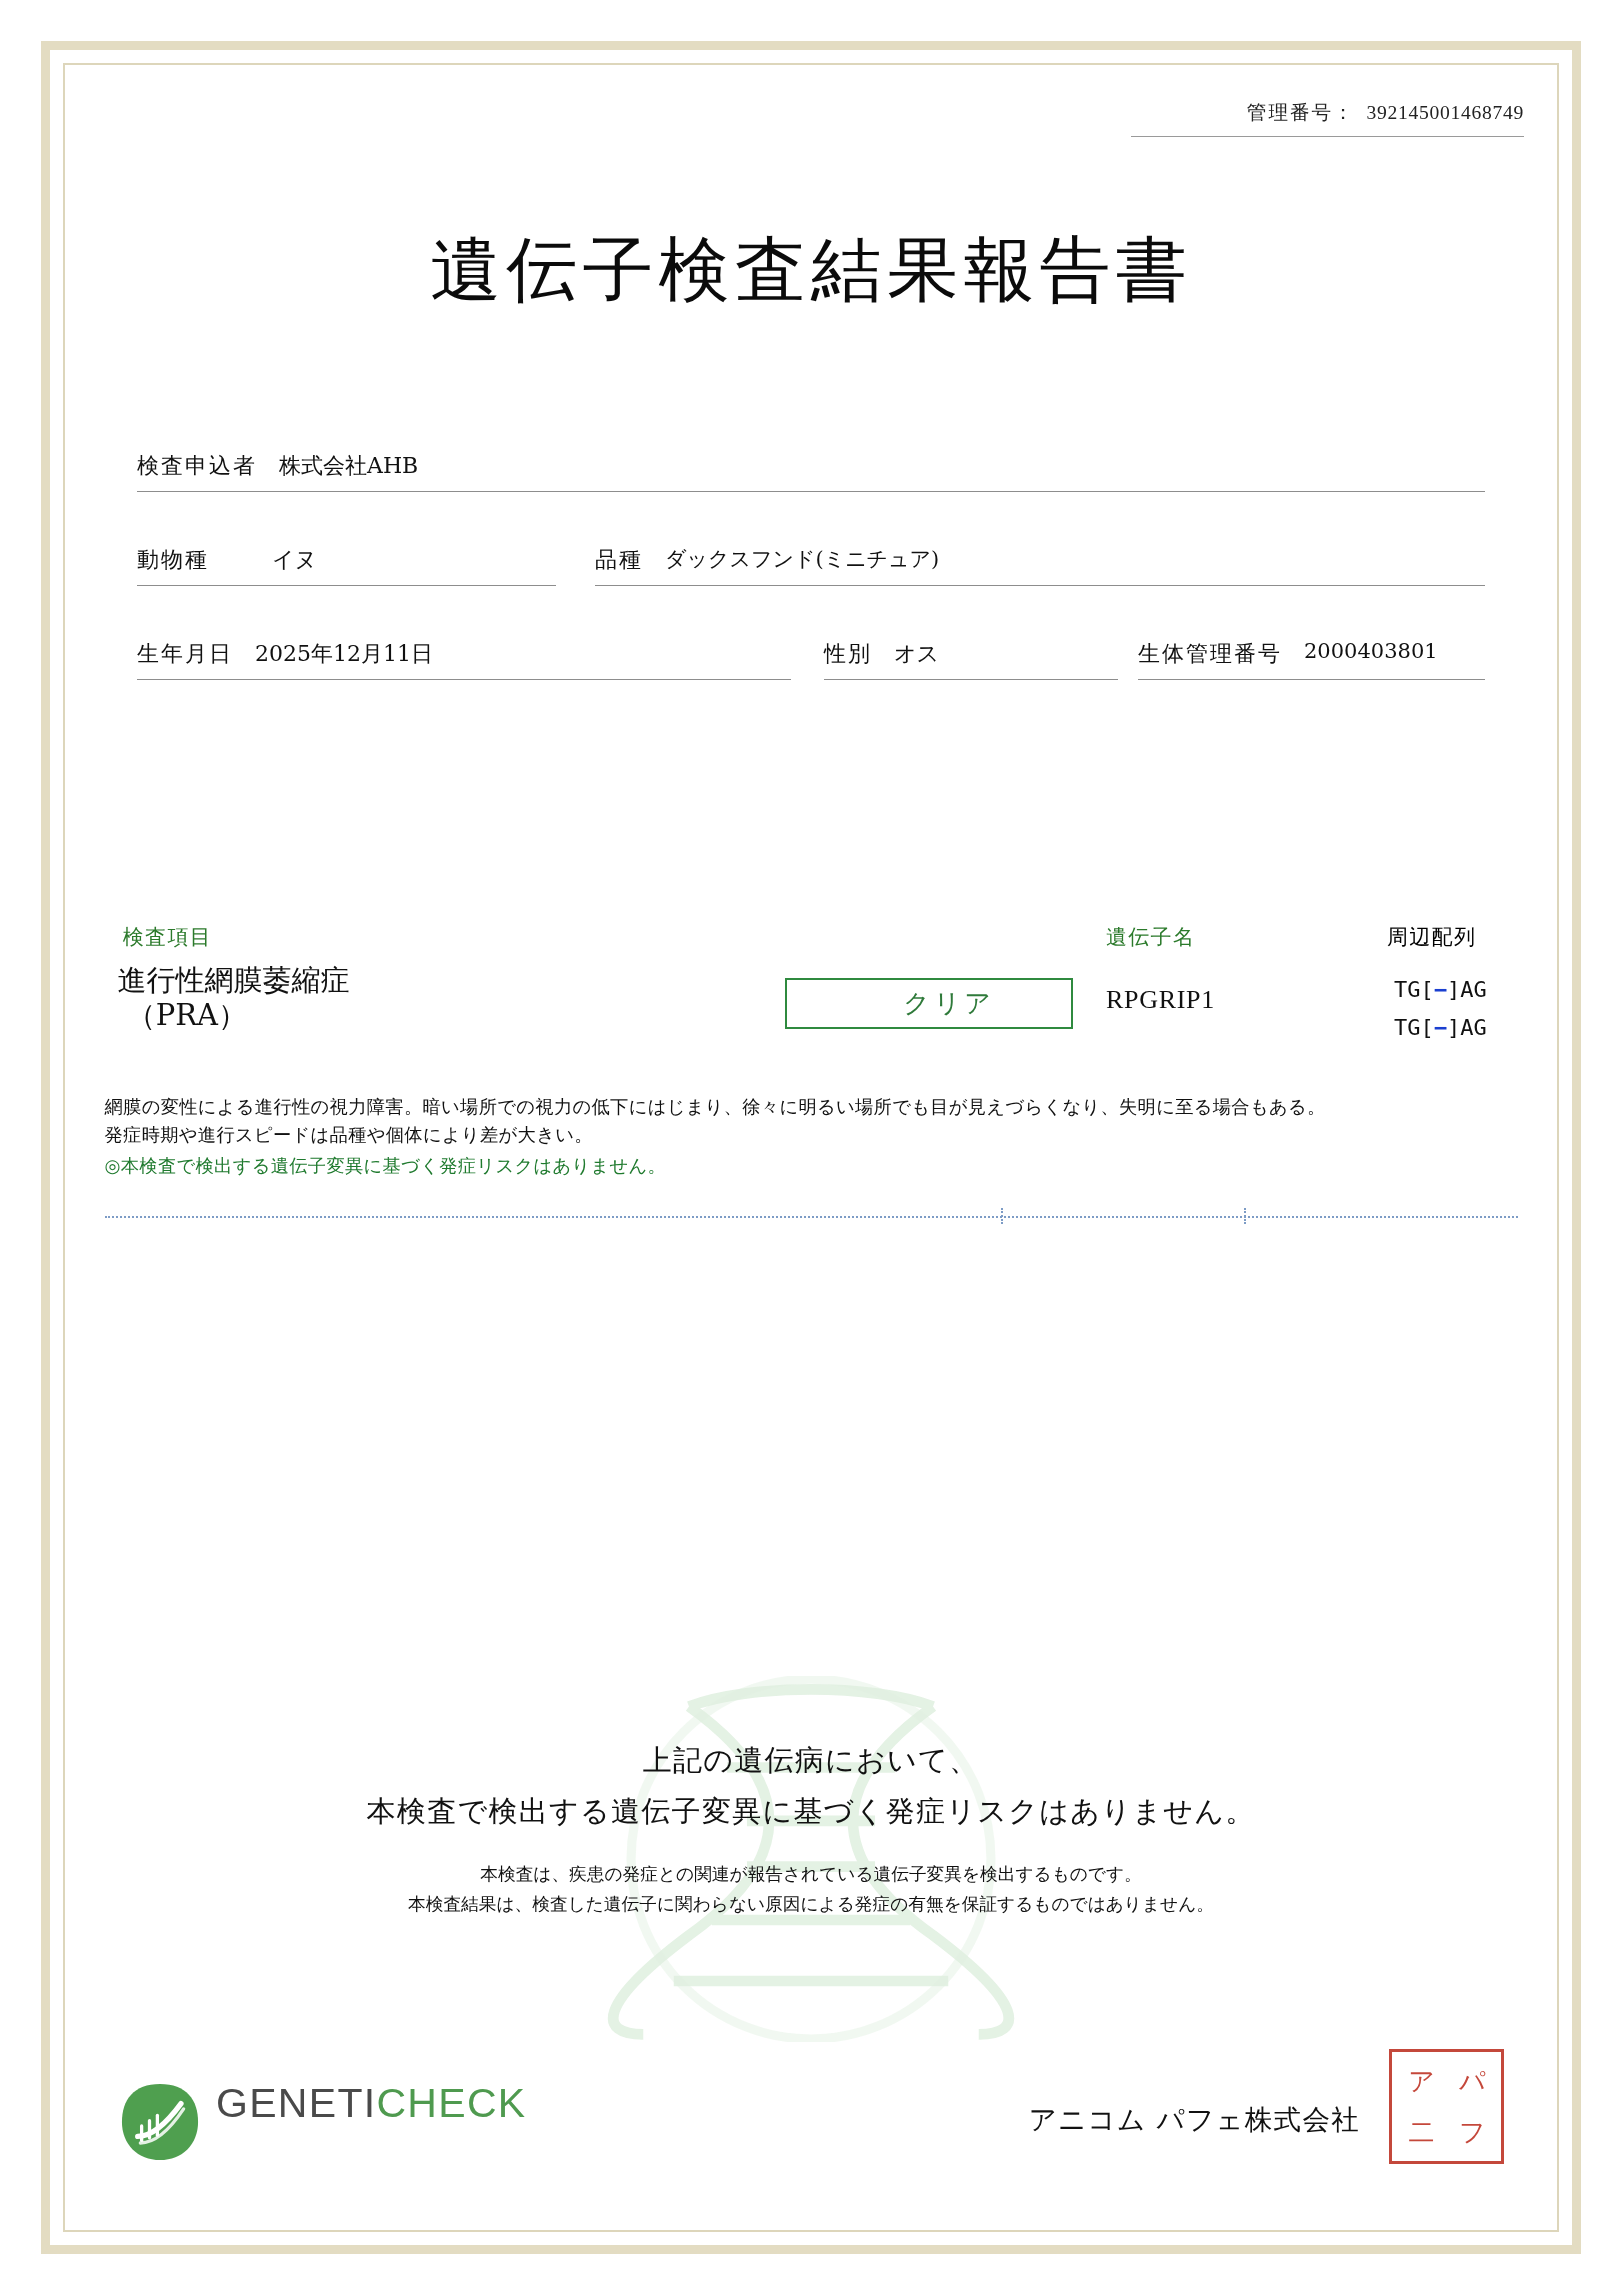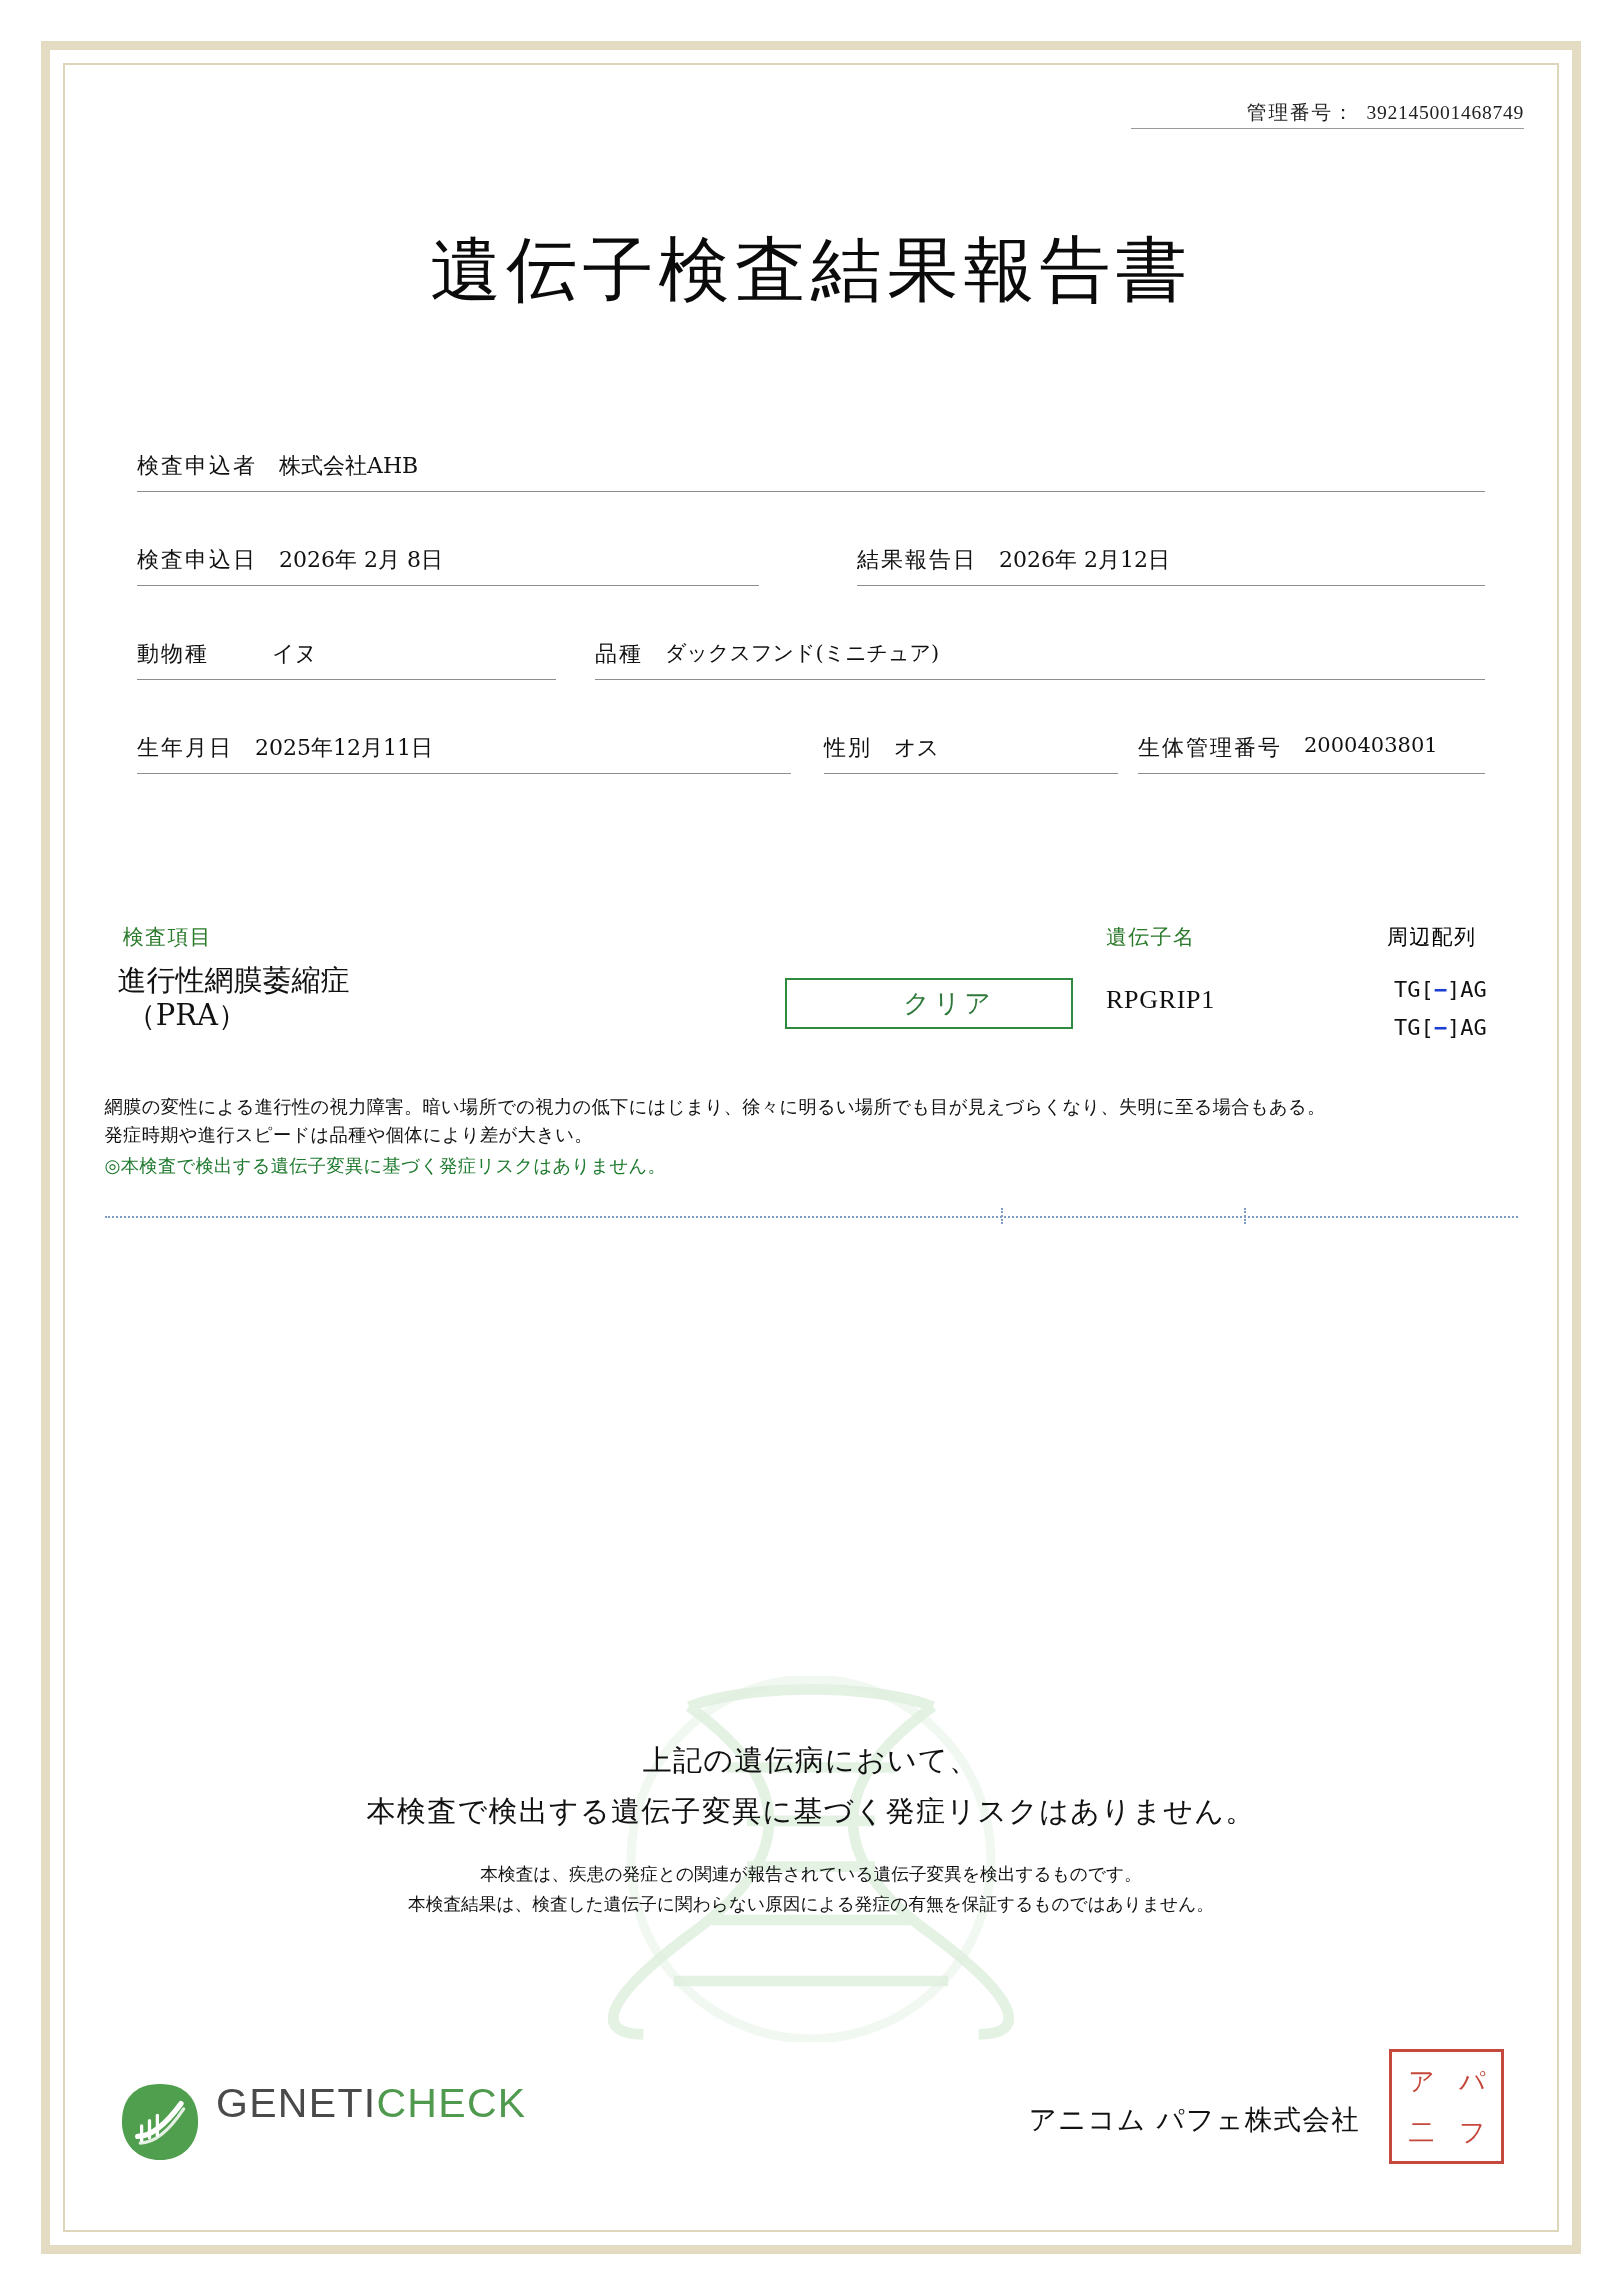--- a/index.html
+++ b/index.html
@@ -52,21 +52,21 @@
   
   .control-no {
     position: absolute;
     right: 0;
     top: 19.6px;
     width: 393px;
     text-align: right;
     font-size: 19.6px;
     letter-spacing: 0.7px;
     color: #222;
-    padding-bottom: 2px;
+    padding-bottom: 10px;
     border-bottom: 1.3px solid #9a9a9a;
     box-sizing: border-box;
   }
   .control-no .label {
     letter-spacing: 2px;
   }
   .control-no .value {
     margin-left: 11.8px;
     font-family: "Liberation Serif", serif;
   }
@@ -399,30 +399,20 @@
 
     <div class="info">
 
       <div class="info-row">
         <div class="field r1-applicant">
           <span class="f-label">検査申込者</span>
           <span class="f-value">株式会社AHB</span>
         </div>
       </div>
 
-      <div class="info-row">
-        <div class="field r2-applydate">
-          <span class="f-label">検査申込日</span>
-          <span class="f-value">2026年 2月 8日</span>
-        </div>
-        <div class="field r2-reportdate">
-          <span class="f-label">結果報告日</span>
-          <span class="f-value">2026年 2月12日</span>
-        </div>
-      </div>
 
       <div class="info-row">
         <div class="field r3-species">
           <span class="f-label">動物種</span>
           <span class="f-value">イヌ</span>
         </div>
         <div class="field r3-breed">
           <span class="f-label">品種</span>
           <span class="f-value small">ダックスフンド(ミニチュア)</span>
         </div>

